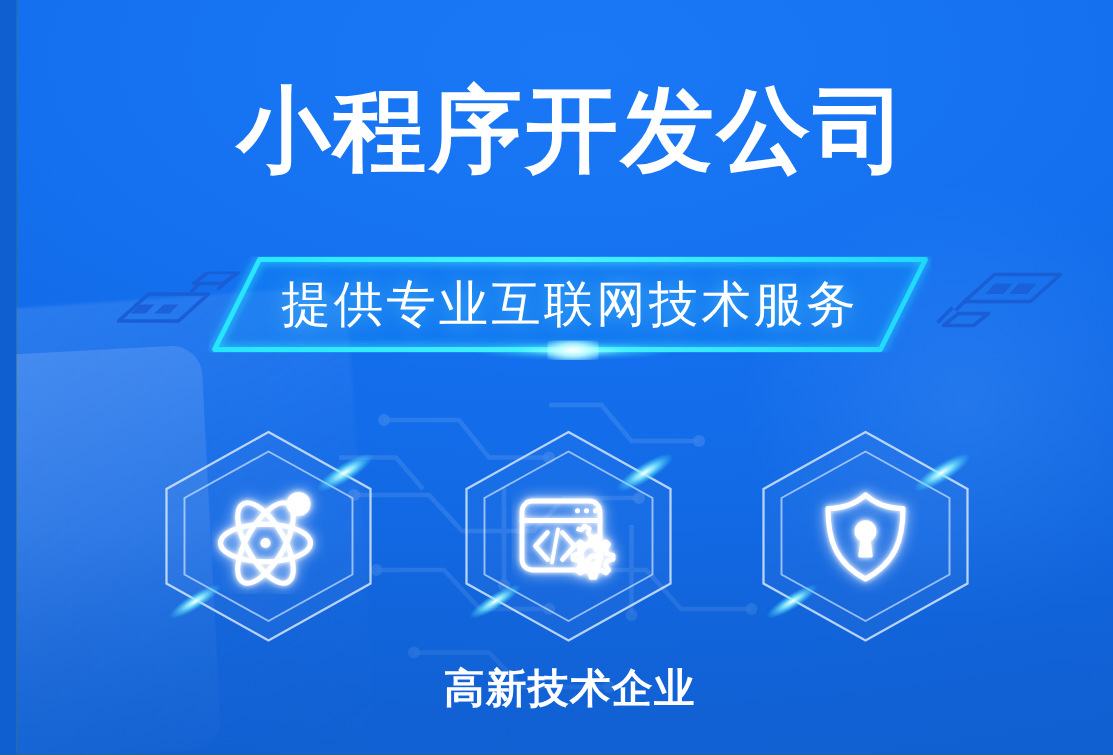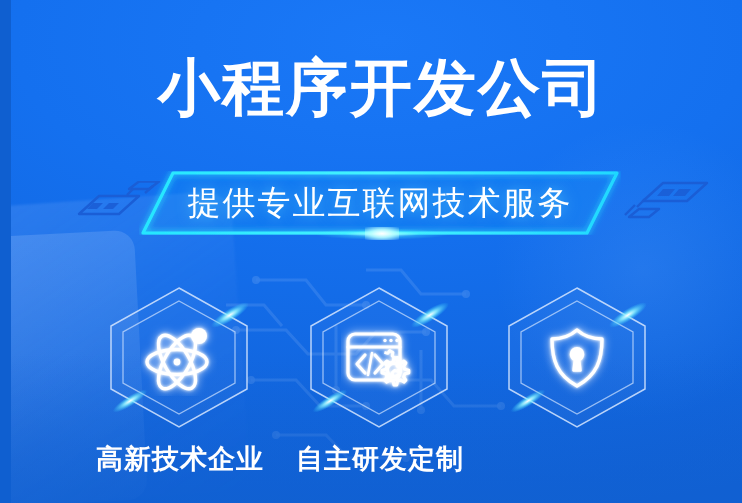--- a/index.html
+++ b/index.html
@@ -344,17 +344,16 @@
       <svg class="glyph" viewBox="0 0 76 76">
         <g filter="url(#neon)" fill="none" stroke="#ffffff" stroke-width="3.4" stroke-linejoin="round">
           <path d="M38 10 C30 17 20 19 13 19 C13 40 18 55 38 66 C58 55 63 40 63 19 C56 19 46 17 38 10 Z"></path>
           <path d="M38 28 a6.2 6.2 0 0 1 6.2 6.2 c0 2.6 -1.6 4.8 -3.9 5.8 l1.4 10.6 h-7.4 l1.4 -10.6 c-2.3 -1 -3.9 -3.2 -3.9 -5.8 A6.2 6.2 0 0 1 38 28 Z" fill="#ffffff" stroke-width="2.2"></path>
         </g>
       </svg>
     </div>
   </div>
 
   <div class="labels">
-    <div class="label" style="left:83px;  width:172px;">高新技术企业</div>
-    <div class="label" style="left:283px; width:172px;">自主研发定制</div>
+    <div class="label" style="left:283px; width:172px;">高新技术企业</div>
   </div>
 
 </div>
 
 </body></html>

